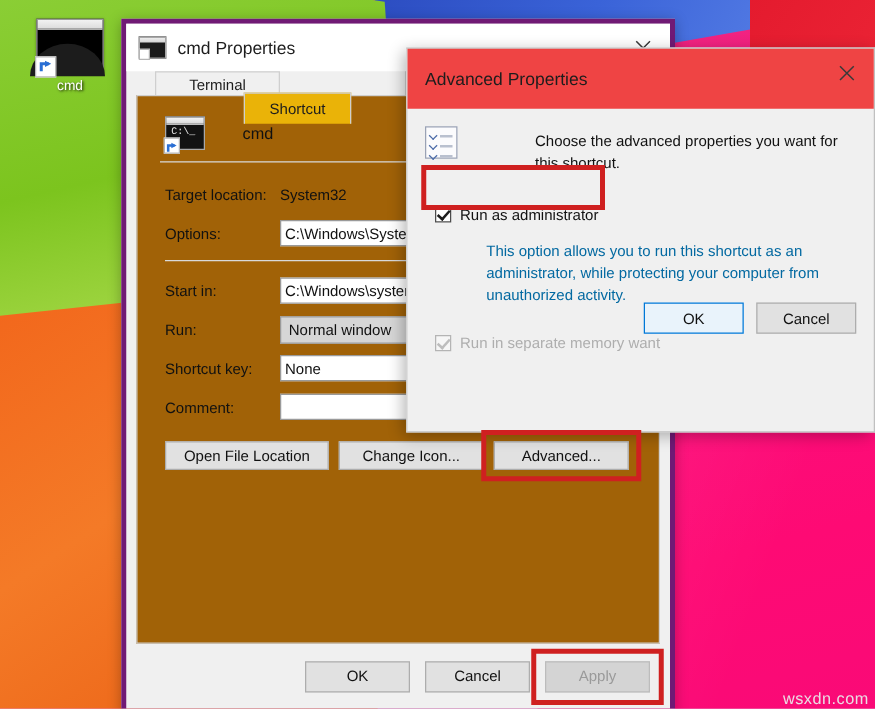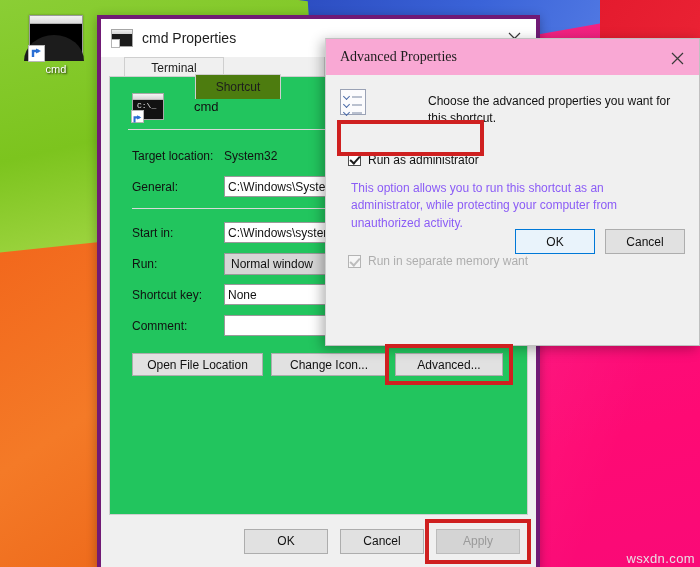--- a/index.html
+++ b/index.html
@@ -191,40 +191,40 @@
     font-size: 12px;
     color: #1d1d1d;
     display: flex;
     align-items: center;
     justify-content: center;
     cursor: default;
   }
   .tab.row1 { top: 0; height: 21px; }
   .tab.row2 { top: 20px; height: 22px; border-bottom: none; }
   .tab.active {
-    background: #4d7c0f;
+    background: #eab308;
     border-color: #cfcfcf;
     z-index: 5;
     height: 25px;
     top: 17px;
   }
   .tab-terminal { left: 15px; width: 100px; }
   .tab-security { left: 115px; width: 100px; }
   .tab-blank1   { left: 215px; width: 100px; background:#f0f0f0; }
   .tab-general  { left: 0px;   width: 86px; }
   .tab-shortcut { left: 86px;  width: 86px; }
   .tab-options  { left: 172px; width: 86px; }
   .tab-blank2   { left: 258px; width: 86px; }
 
   .tab-body {
     position: absolute;
     left: 8px; right: 8px;
     top: 57px;
     bottom: 52px;
-    background: #22c55e;
+    background: #a16207;
     border: 1px solid #cfcfcf;
     box-sizing: border-box;
   }
 
   
   .sc-header {
     display: flex;
     align-items: center;
     padding: 10px 0 0 22px;
     height: 48px;
@@ -370,27 +370,26 @@
     width: 375px;
     height: 308px;
     background: #f0f0f0;
     border: 1px solid #c0c0c0;
     border-left-color: #cdcdcd;
     box-sizing: border-box;
     box-shadow: -3px 3px 12px rgba(0,0,0,0.30);
     z-index: 40;
   }
   .adv-titlebar {
-    height: 36px;
-    background: #f9a8d4;
+    height: 48px;
+    background: #ef4444;
     display: flex;
     align-items: center;
     padding-left: 14px;
     position: relative;
-    font-family: Liberation Serif, serif;
   }
   .adv-title { font-size: 14px; color: #1d1d1d; }
   .adv-body { padding: 0; position: relative; }
 
   .adv-intro {
     display: flex;
     align-items: flex-start;
     padding: 14px 18px 0 14px;
     gap: 48px;
   }
@@ -449,23 +448,24 @@
   }
   .chkbox.dim { border-color: #b4b4b4; background:#f6f6f6; }
   .chkbox.dim.checked::after {
     border-right-color:#bdbdbd;
     border-bottom-color:#bdbdbd;
   }
   .chk-label.dim { color: #aeaeae; }
 
   .adv-desc {
     font-size: 12px;
-    color: #8b5cf6;
+    color: #0369a1;
     line-height: 1.45;
     padding: 10px 32px 0 25px;
+    margin-left: 38px;
   }
   .adv-option2 { padding: 22px 0 0 22px; }
 
   .adv-buttons {
     position: absolute;
     right: 14px;
     bottom: 14px;
     display: flex;
     gap: 10px;
   }
@@ -556,21 +556,21 @@
 
       <div class="field-rows">
 
 
         <div class="frow">
           <div class="flabel">Target location:</div>
           <div class="fvalue-static">System32</div>
         </div>
 
         <div class="frow">
-          <div class="flabel">General:</div>
+          <div class="flabel">Options:</div>
           <div class="finput">C:\Windows\System32</div>
         </div>
 
         <div class="sep-line"></div>
 
         <div class="frow">
           <div class="flabel">Start in:</div>
           <div class="finput">C:\Windows\system32</div>
         </div>
 

